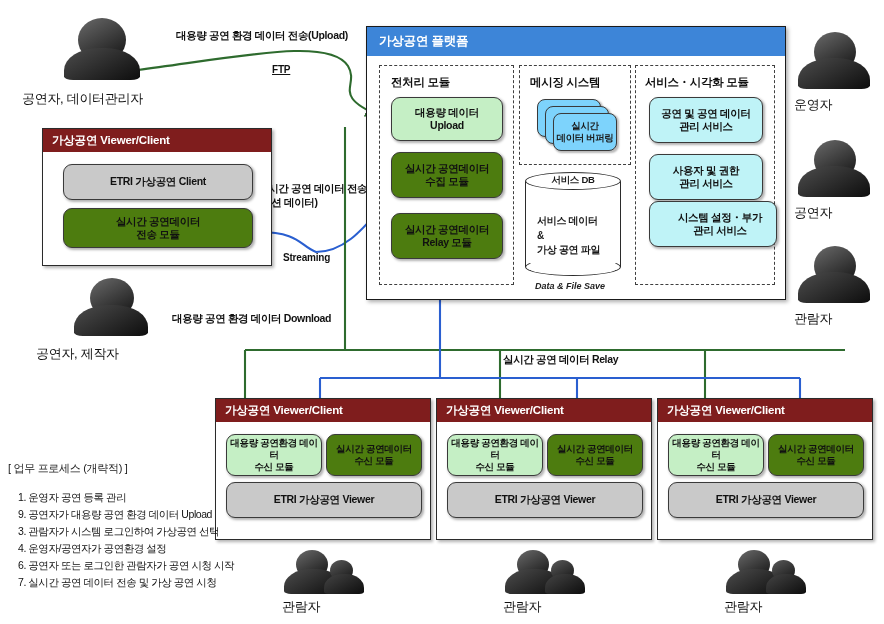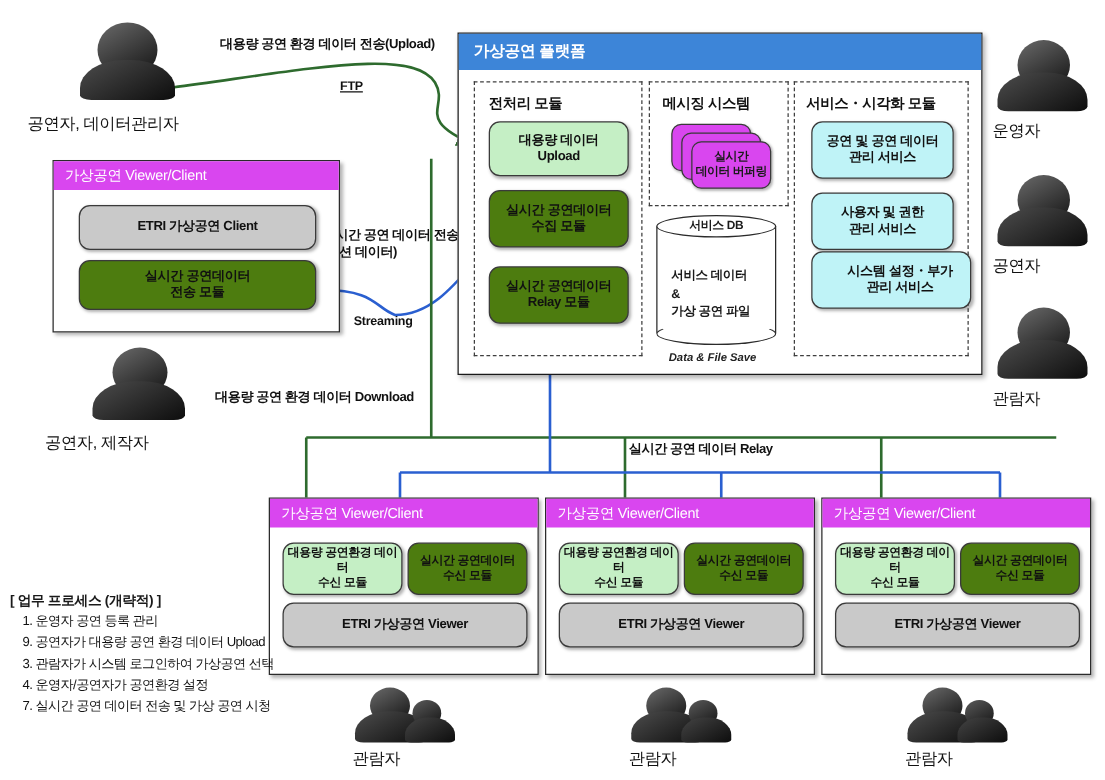--- a/index.html
+++ b/index.html
@@ -3,21 +3,21 @@
 <meta charset="utf-8">
 <style>
   html,body{margin:0;padding:0;background:#ffffff;}
   body{width:884px;height:624px;position:relative;overflow:hidden;
        font-family:"Liberation Sans","DejaVu Sans",sans-serif;color:#1a1a1a;}
   .stage{position:absolute;left:0;top:0;width:884px;height:624px;}
   .abs{position:absolute;}
 
   
   .panel{background:#ffffff;border:1.5px solid #2b2b2b;box-shadow:2px 2px 3px rgba(0,0,0,.30);}
-  .panel-title{background:#d946ef;color:#ffffff;font-weight:normal;font-size:11.5px;
+  .panel-title{background:#7f1d1d;color:#ffffff;font-weight:bold;font-size:11.5px;
                padding:4px 0 4px 9px;letter-spacing:-.2px;}
   .panel-body{position:relative;}
 
   .plat{background:#ffffff;border:1.6px solid #1a1a1a;box-shadow:2px 2px 4px rgba(0,0,0,.32);}
   .plat-title{background:#3d85d8;color:#ffffff;font-weight:bold;font-size:12.5px;
               padding:6px 0 6px 12px;letter-spacing:-.2px;}
 
   .dash{position:absolute;border:1.4px dashed #3f3f3f;}
   .dash-label{position:absolute;font-weight:bold;font-size:11.5px;color:#111;letter-spacing:-.3px;}
 
@@ -34,36 +34,36 @@
   .cyl{position:absolute;}
   .cyl .body{position:absolute;left:0;right:0;top:9px;bottom:9px;border-left:1.2px solid #2b2b2b;border-right:1.2px solid #2b2b2b;background:#fff;}
   .cyl .top{position:absolute;left:0;top:0;width:100%;height:18px;border:1.2px solid #2b2b2b;border-radius:50%;background:#fff;box-sizing:border-box;}
   .cyl .bot{position:absolute;left:0;bottom:0;width:100%;height:18px;border:1.2px solid #2b2b2b;border-radius:50%;background:#fff;box-sizing:border-box;border-top-color:transparent;}
   .cyl .toplabel{position:absolute;left:0;top:2px;width:100%;text-align:center;font-size:9.5px;font-weight:bold;letter-spacing:-.3px;}
   .cyl .inner{position:absolute;left:12px;top:42px;font-size:10px;line-height:1.45;font-weight:bold;letter-spacing:-.3px;}
   .cap{position:absolute;font-style:italic;font-weight:bold;font-size:9px;color:#222;}
 
   
   .stack{position:absolute;}
-  .stack .lay{position:absolute;border:1.1px solid #3a3a3a;border-radius:8px;background:#d946ef;
+  .stack .lay{position:absolute;border:1.1px solid #3a3a3a;border-radius:8px;background:#7dd3fc;
               box-shadow:1.2px 1.2px 2px rgba(0,0,0,.28);}
   .stack .front{display:flex;align-items:center;justify-content:center;text-align:center;
                 font-weight:bold;font-size:9.5px;line-height:1.3;letter-spacing:-.4px;}
 
   
   .av{position:absolute;}
   .av .head{position:absolute;border-radius:50%;}
   .av .body2{position:absolute;border-radius:46% 46% 12% 12%/ 70% 70% 12% 12%;}
   .av-label{position:absolute;width:100%;font-weight:normal;font-size:13px;
             letter-spacing:-.3px;color:#111;}
 
   
   .flow-label{position:absolute;font-size:10.5px;font-weight:bold;letter-spacing:-.35px;color:#111;line-height:1.35;}
   .flow-sub{position:absolute;font-size:10px;font-weight:bold;letter-spacing:-.2px;color:#111;}
-  .legend-title{position:absolute;font-weight:bold;font-size:11px;letter-spacing:-.3px;margin-top:12px;}
+  .legend-title{position:absolute;font-weight:normal;font-size:11px;letter-spacing:-.3px;}
   .legend-list{position:absolute;font-size:10.5px;line-height:1.62;letter-spacing:-.45px;color:#111;margin-left:10px;}
 
   svg.wires{position:absolute;left:0;top:0;width:884px;height:624px;pointer-events:none;}
 </style>
 </head>
 <body>
 
 <div class="stage">
 
   <svg class="wires" viewBox="0 0 884 624">
@@ -241,16 +241,17 @@
     <div class="body2" style="left:36px;top:24px;width:40px;height:20px;background:linear-gradient(150deg,#444,#0d0d0d);"></div>
   </div>
   <div class="av-label" style="left:724px;top:598px;width:80px;">관람자</div>
 
   <div class="legend-title" style="left:8px;top:461px;">[ 업무 프로세스 (개략적) ]</div>
   <div class="legend-list" style="left:8px;top:489px;">
     <div>1. 운영자 공연 등록 관리</div>
     <div>9. 공연자가 대용량 공연 환경 데이터 Upload</div>
     <div>3. 관람자가 시스템 로그인하여 가상공연 선택</div>
     <div>4. 운영자/공연자가 공연환경 설정</div>
+    <div>6. 공연자 또는 로그인한 관람자가 공연 시청 시작</div>
     <div>7. 실시간 공연 데이터 전송 및 가상 공연 시청</div>
   </div>
 
 </div>
 
 </body></html>

